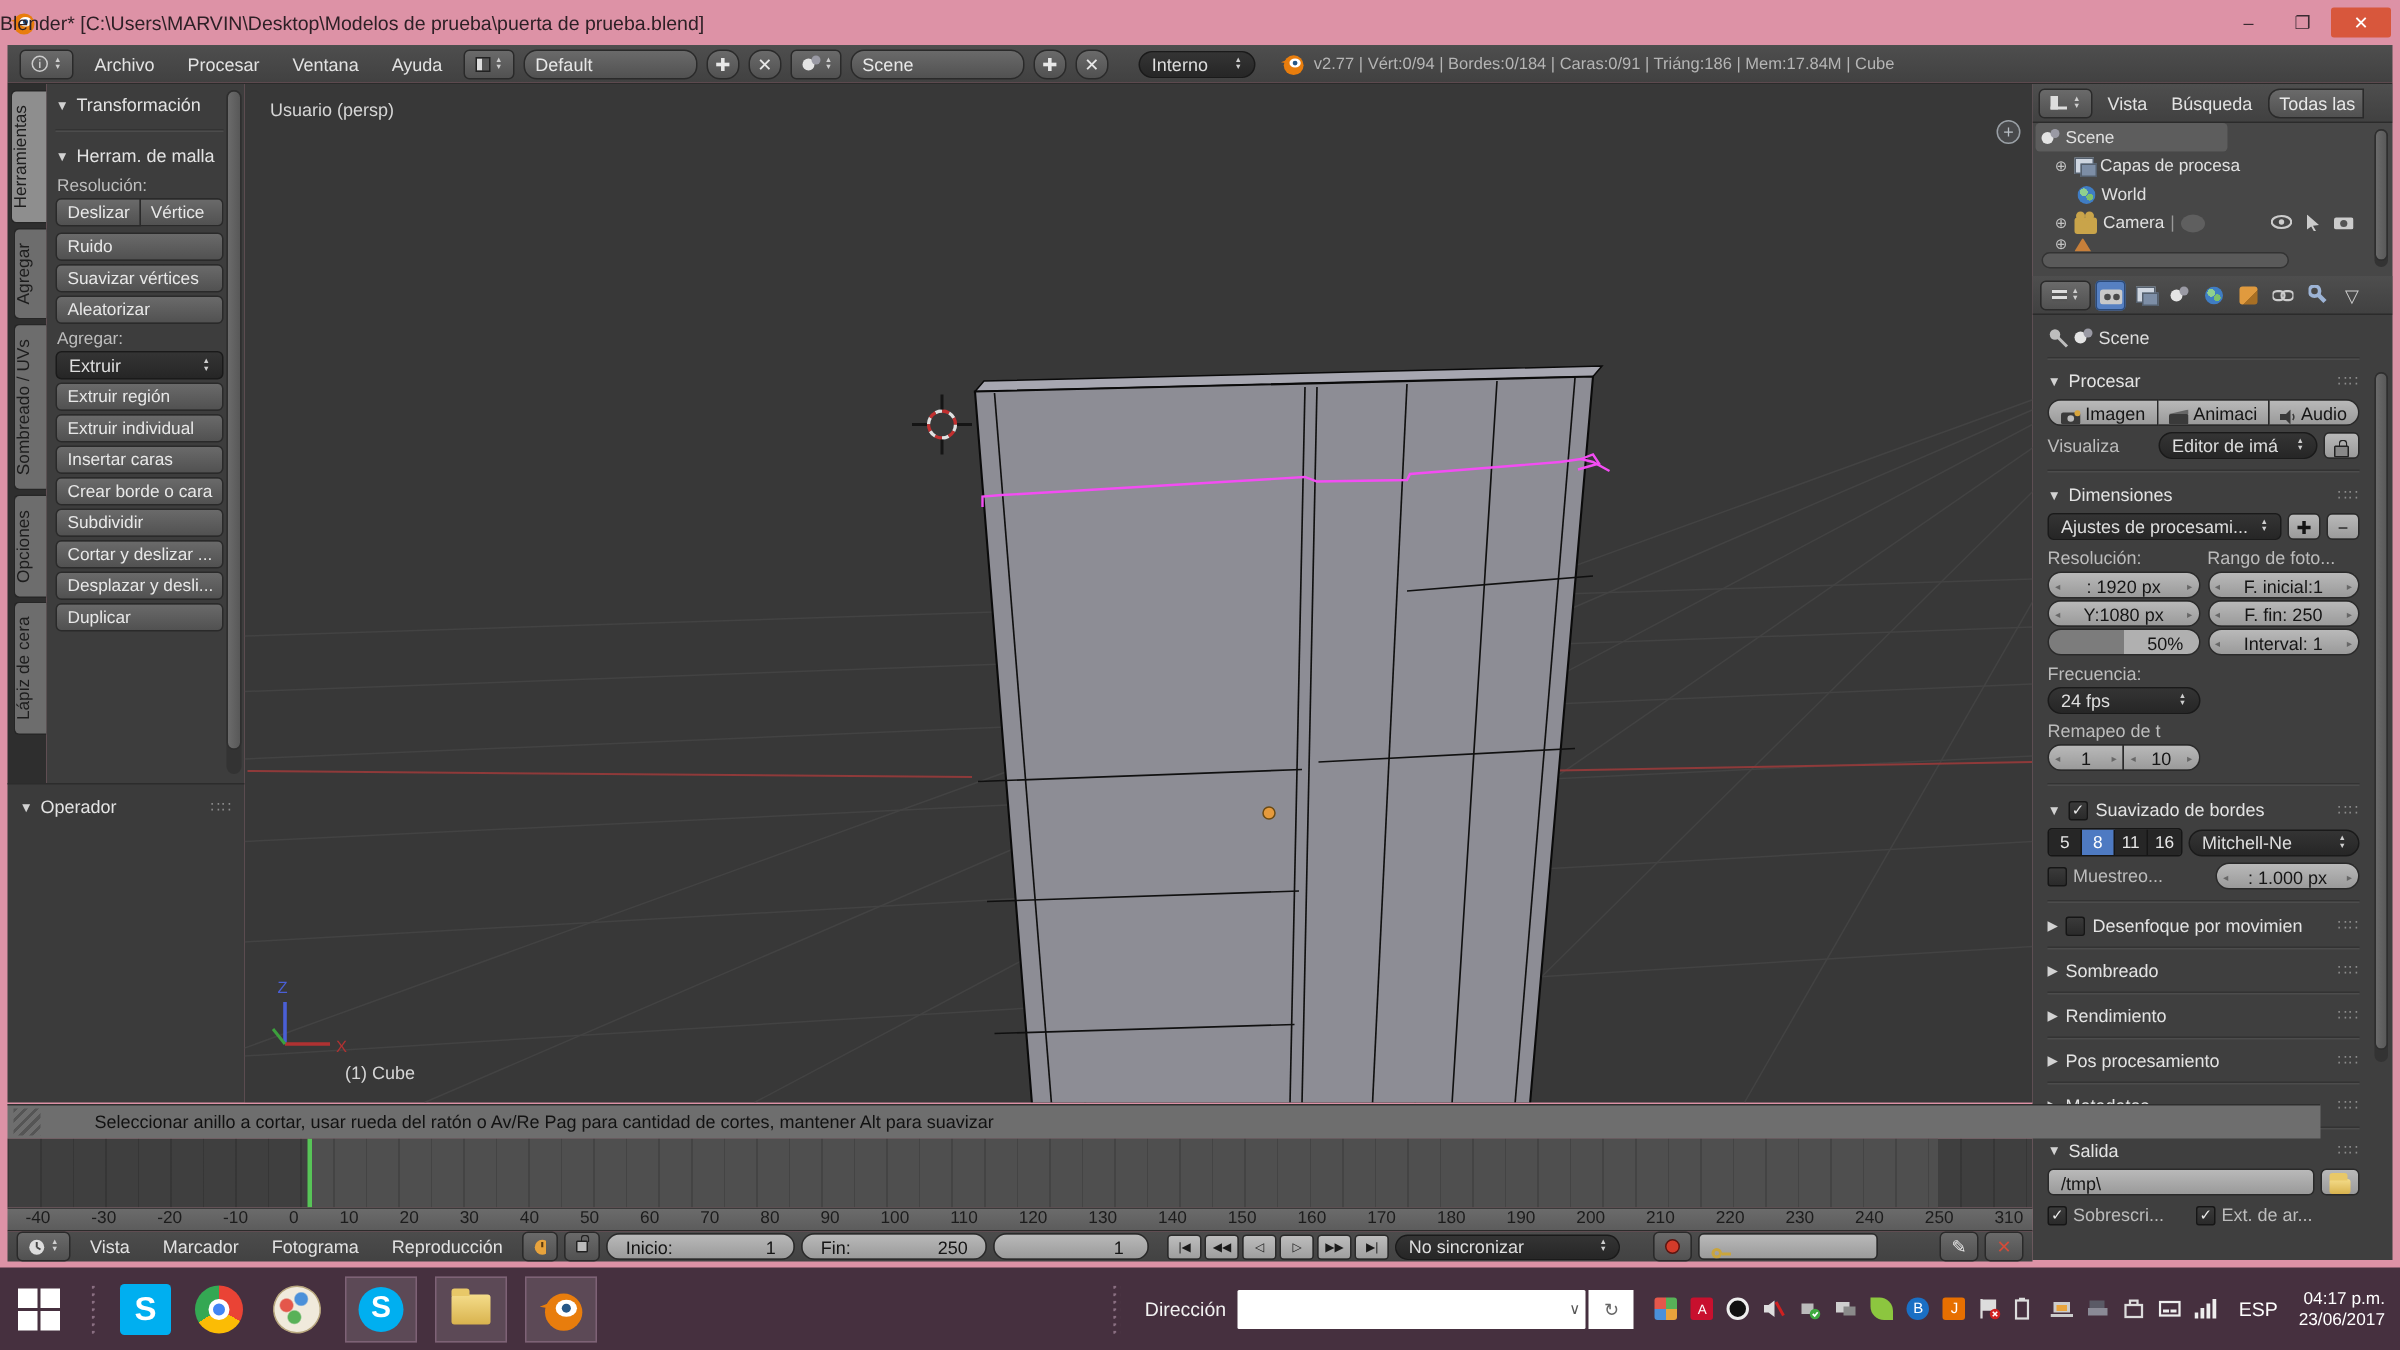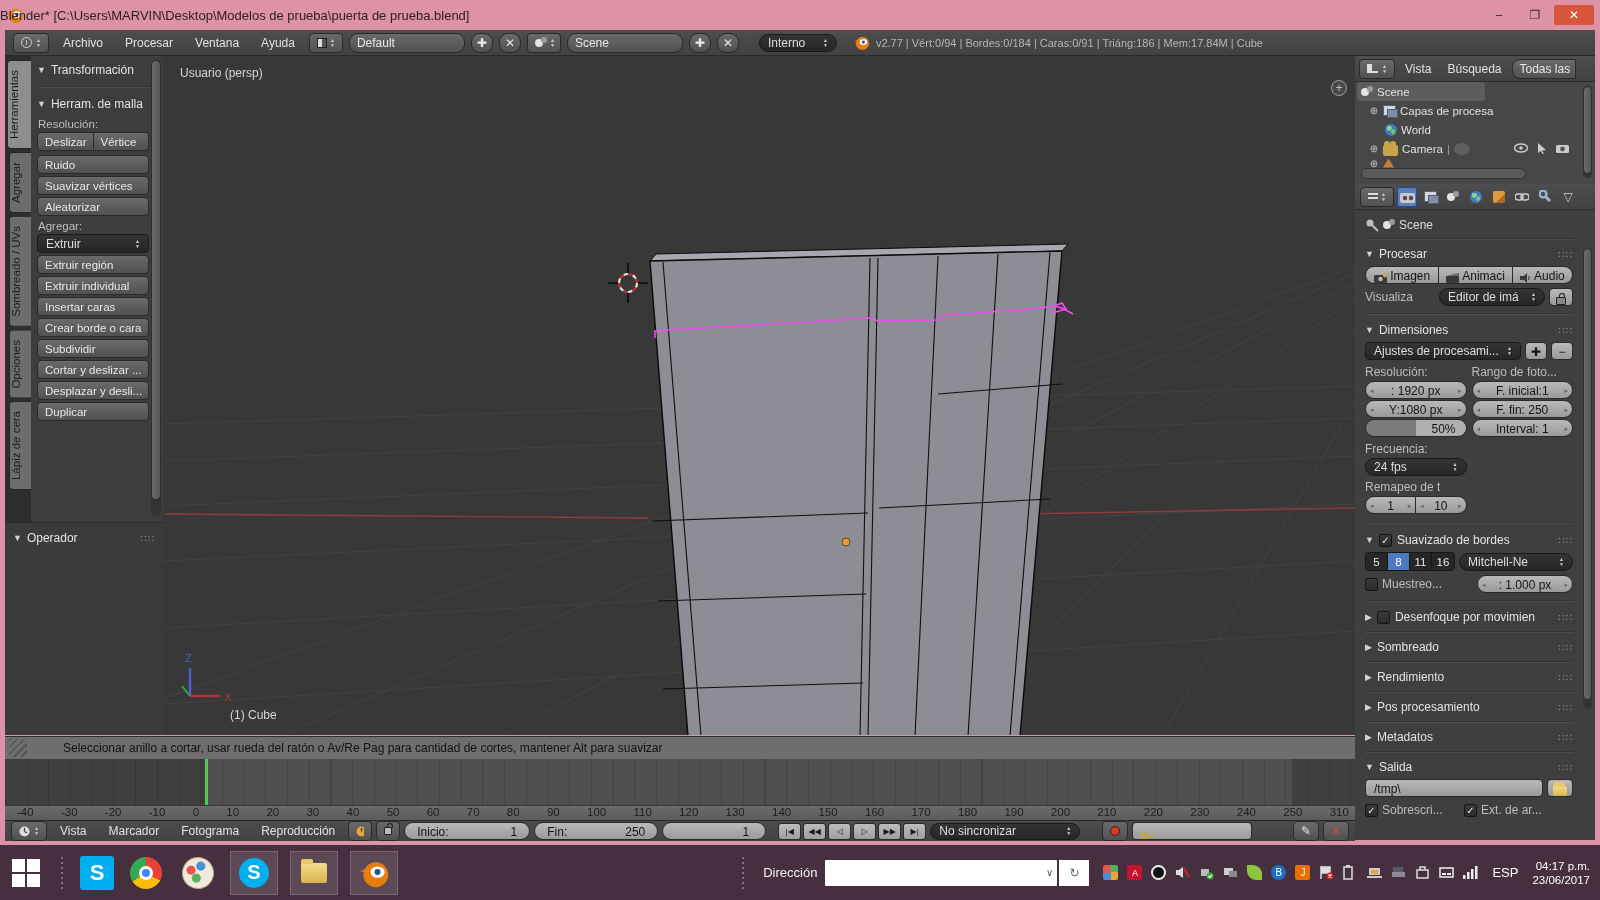--- a/index.html
+++ b/index.html
@@ -58,21 +58,21 @@
 .pcontent{padding:6px 22px 6px 10px;display:flex;flex-direction:column}
 .prow{display:flex;align-items:center;gap:4px;margin:2px 0}
 .col2{display:grid;grid-template-columns:1fr 1fr;column-gap:5px}
 .stack{display:flex;flex-direction:column;gap:1px}
 .seg{display:flex;border:1px solid #161616;border-radius:3px;overflow:hidden}
 .seg span{width:22px;height:17px;display:flex;align-items:center;justify-content:center;background:#262626;color:#e8e8e8;border-right:1px solid #161616;font-size:11.5px}
 .seg span:last-child{border-right:none}
 .seg .sel{background:#4e7ac2;color:#fff}
 .half{background:linear-gradient(90deg,#7c7c7c 0 50%,#b0b0b0 50%)}
 
-.statusbar{left:5px;top:736px;width:1350px;height:23px;background:#6e6e6e;border-top:1px solid #2e2e2e;color:#121212;display:flex;align-items:center;padding-left:58px;font-size:12px}
+.statusbar{left:5px;top:736px;width:1542px;height:23px;background:#6e6e6e;border-top:1px solid #2e2e2e;color:#121212;display:flex;align-items:center;padding-left:58px;font-size:12px}
 .tband{left:5px;top:759px;width:1350px;height:46px;background:#3f3f3f;overflow:hidden}
 .trange{position:absolute;left:201px;top:0;width:1086px;height:46px;background:#4f4f4f}
 .tlines{position:absolute;left:0;top:0;width:1350px;height:46px;background:repeating-linear-gradient(90deg,rgba(0,0,0,.14) 0 1px,transparent 1px 21.7px)}
 .tcursor{position:absolute;left:200px;top:0;width:3px;height:46px;background:#57c557}
 .truler{left:5px;top:805px;width:1350px;height:15px;background:linear-gradient(#6b6b6b,#5c5c5c);border-top:1px solid #3a3a3a;overflow:hidden}
 .ticks{position:absolute;left:12px;top:0;width:1332px;display:flex;justify-content:space-between;color:#1c1c1c;font-size:11.5px}
 .thdr{left:5px;top:820px;width:1350px;height:21px;background:linear-gradient(#4c4c4c,#424242);border-top:1px solid #2b2b2b;display:flex;align-items:center;gap:4px;padding:0 6px}
 .tbtn{width:23px;height:17px;background:linear-gradient(#bdbdbd,#9e9e9e);border:1px solid #2a2a2a;color:#1a1a1a;display:flex;align-items:center;justify-content:center;font-size:8px;border-radius:3px}
 
 .taskbar{left:0;top:845px;width:1600px;height:55px;background:#46303f;display:flex;align-items:center;color:#eee}

